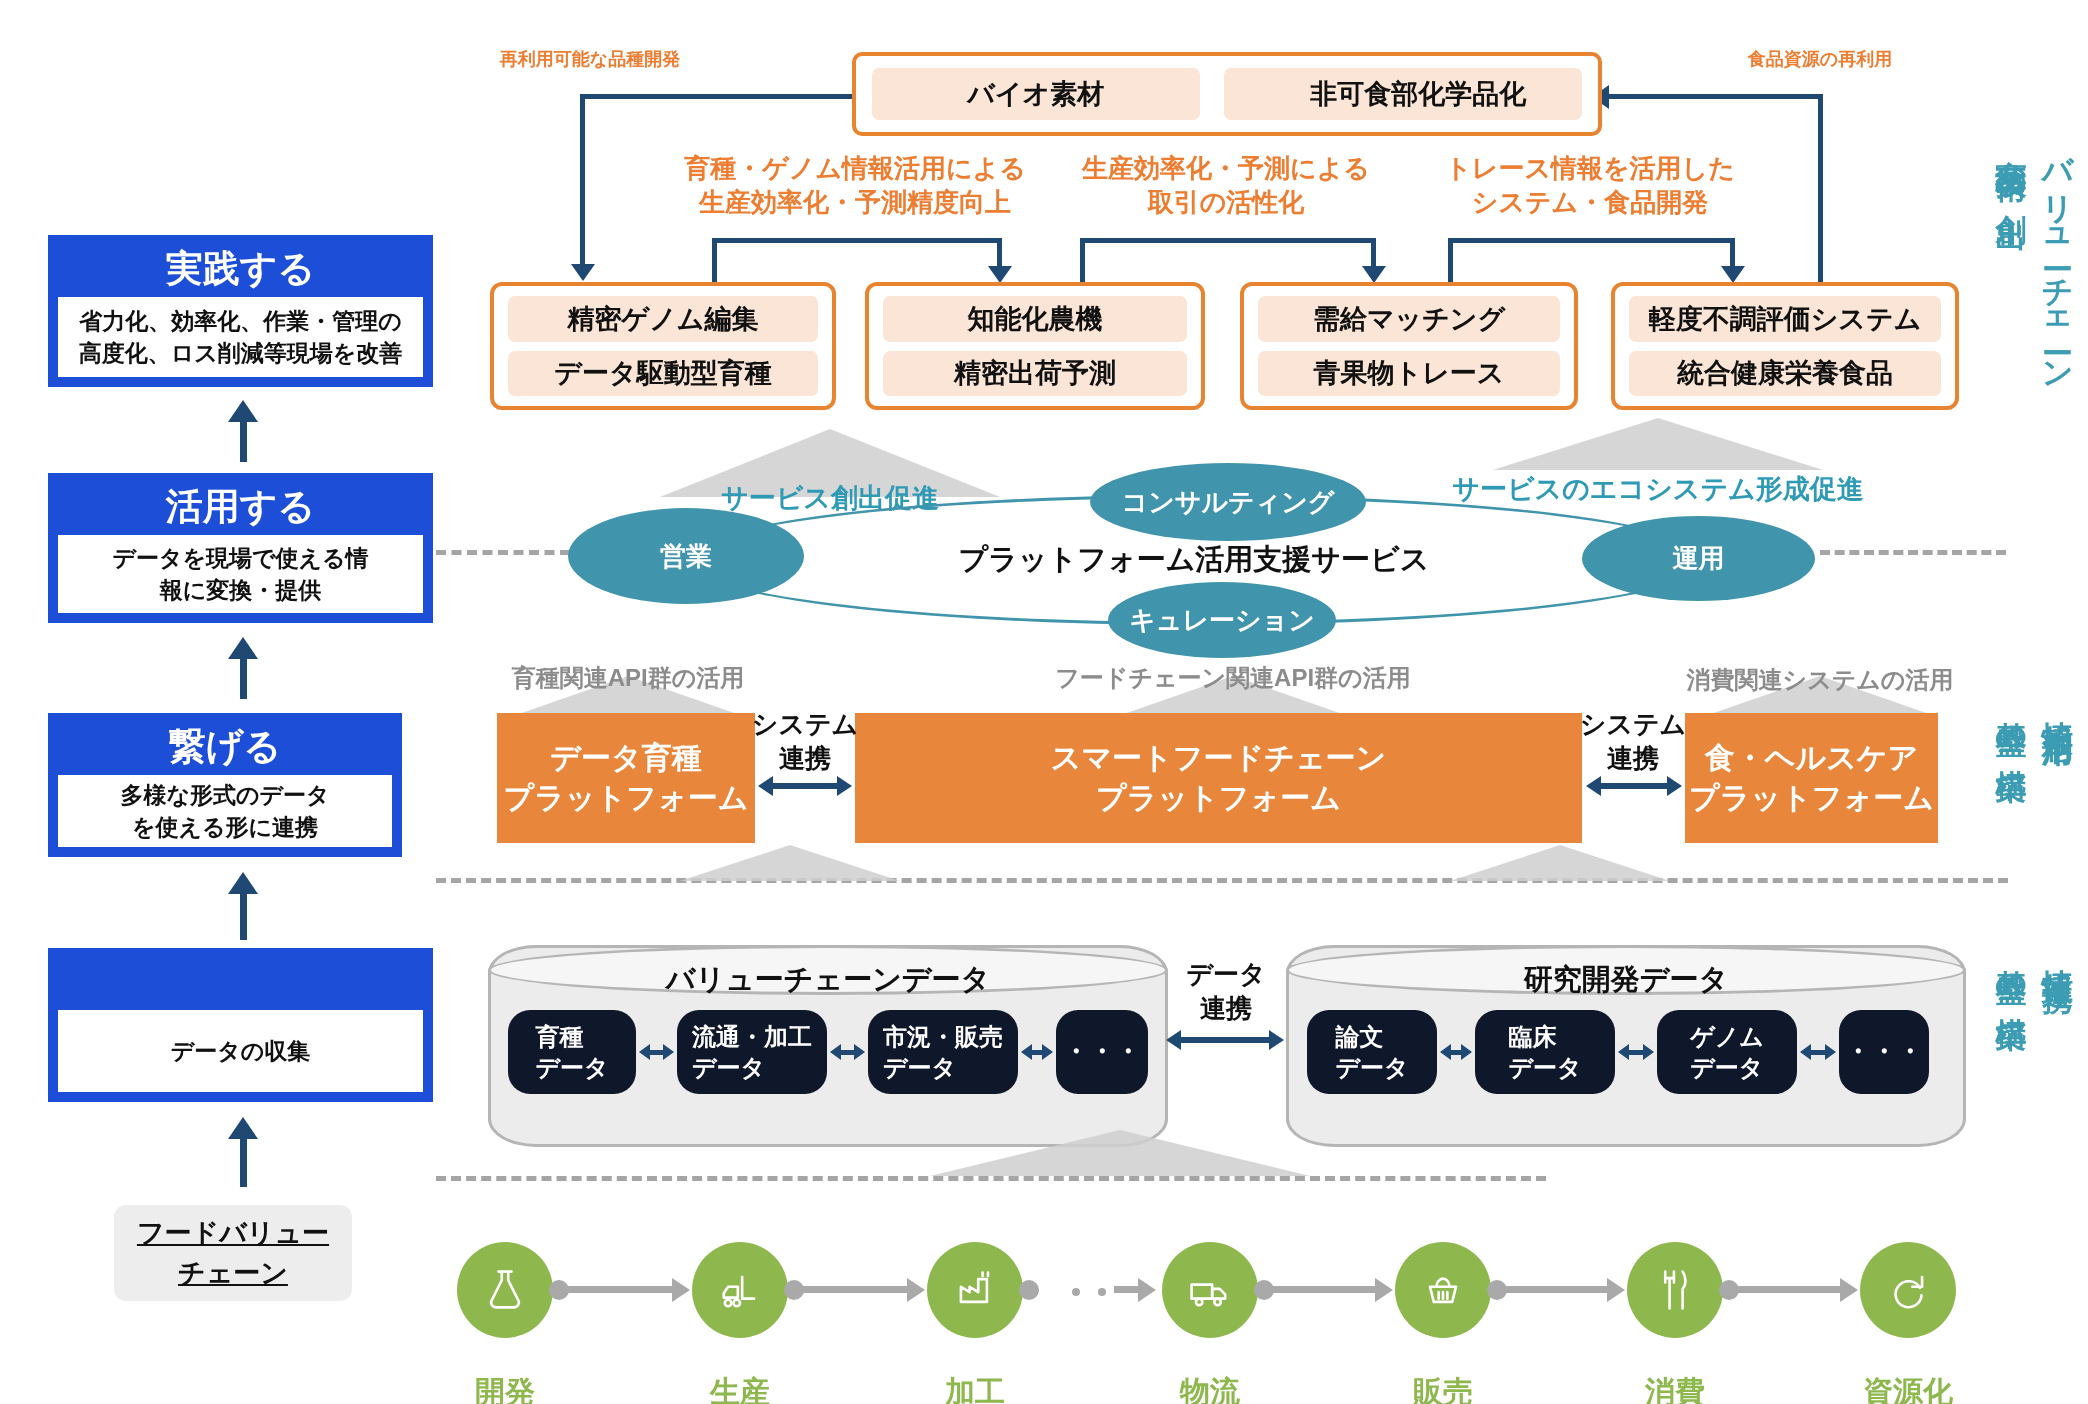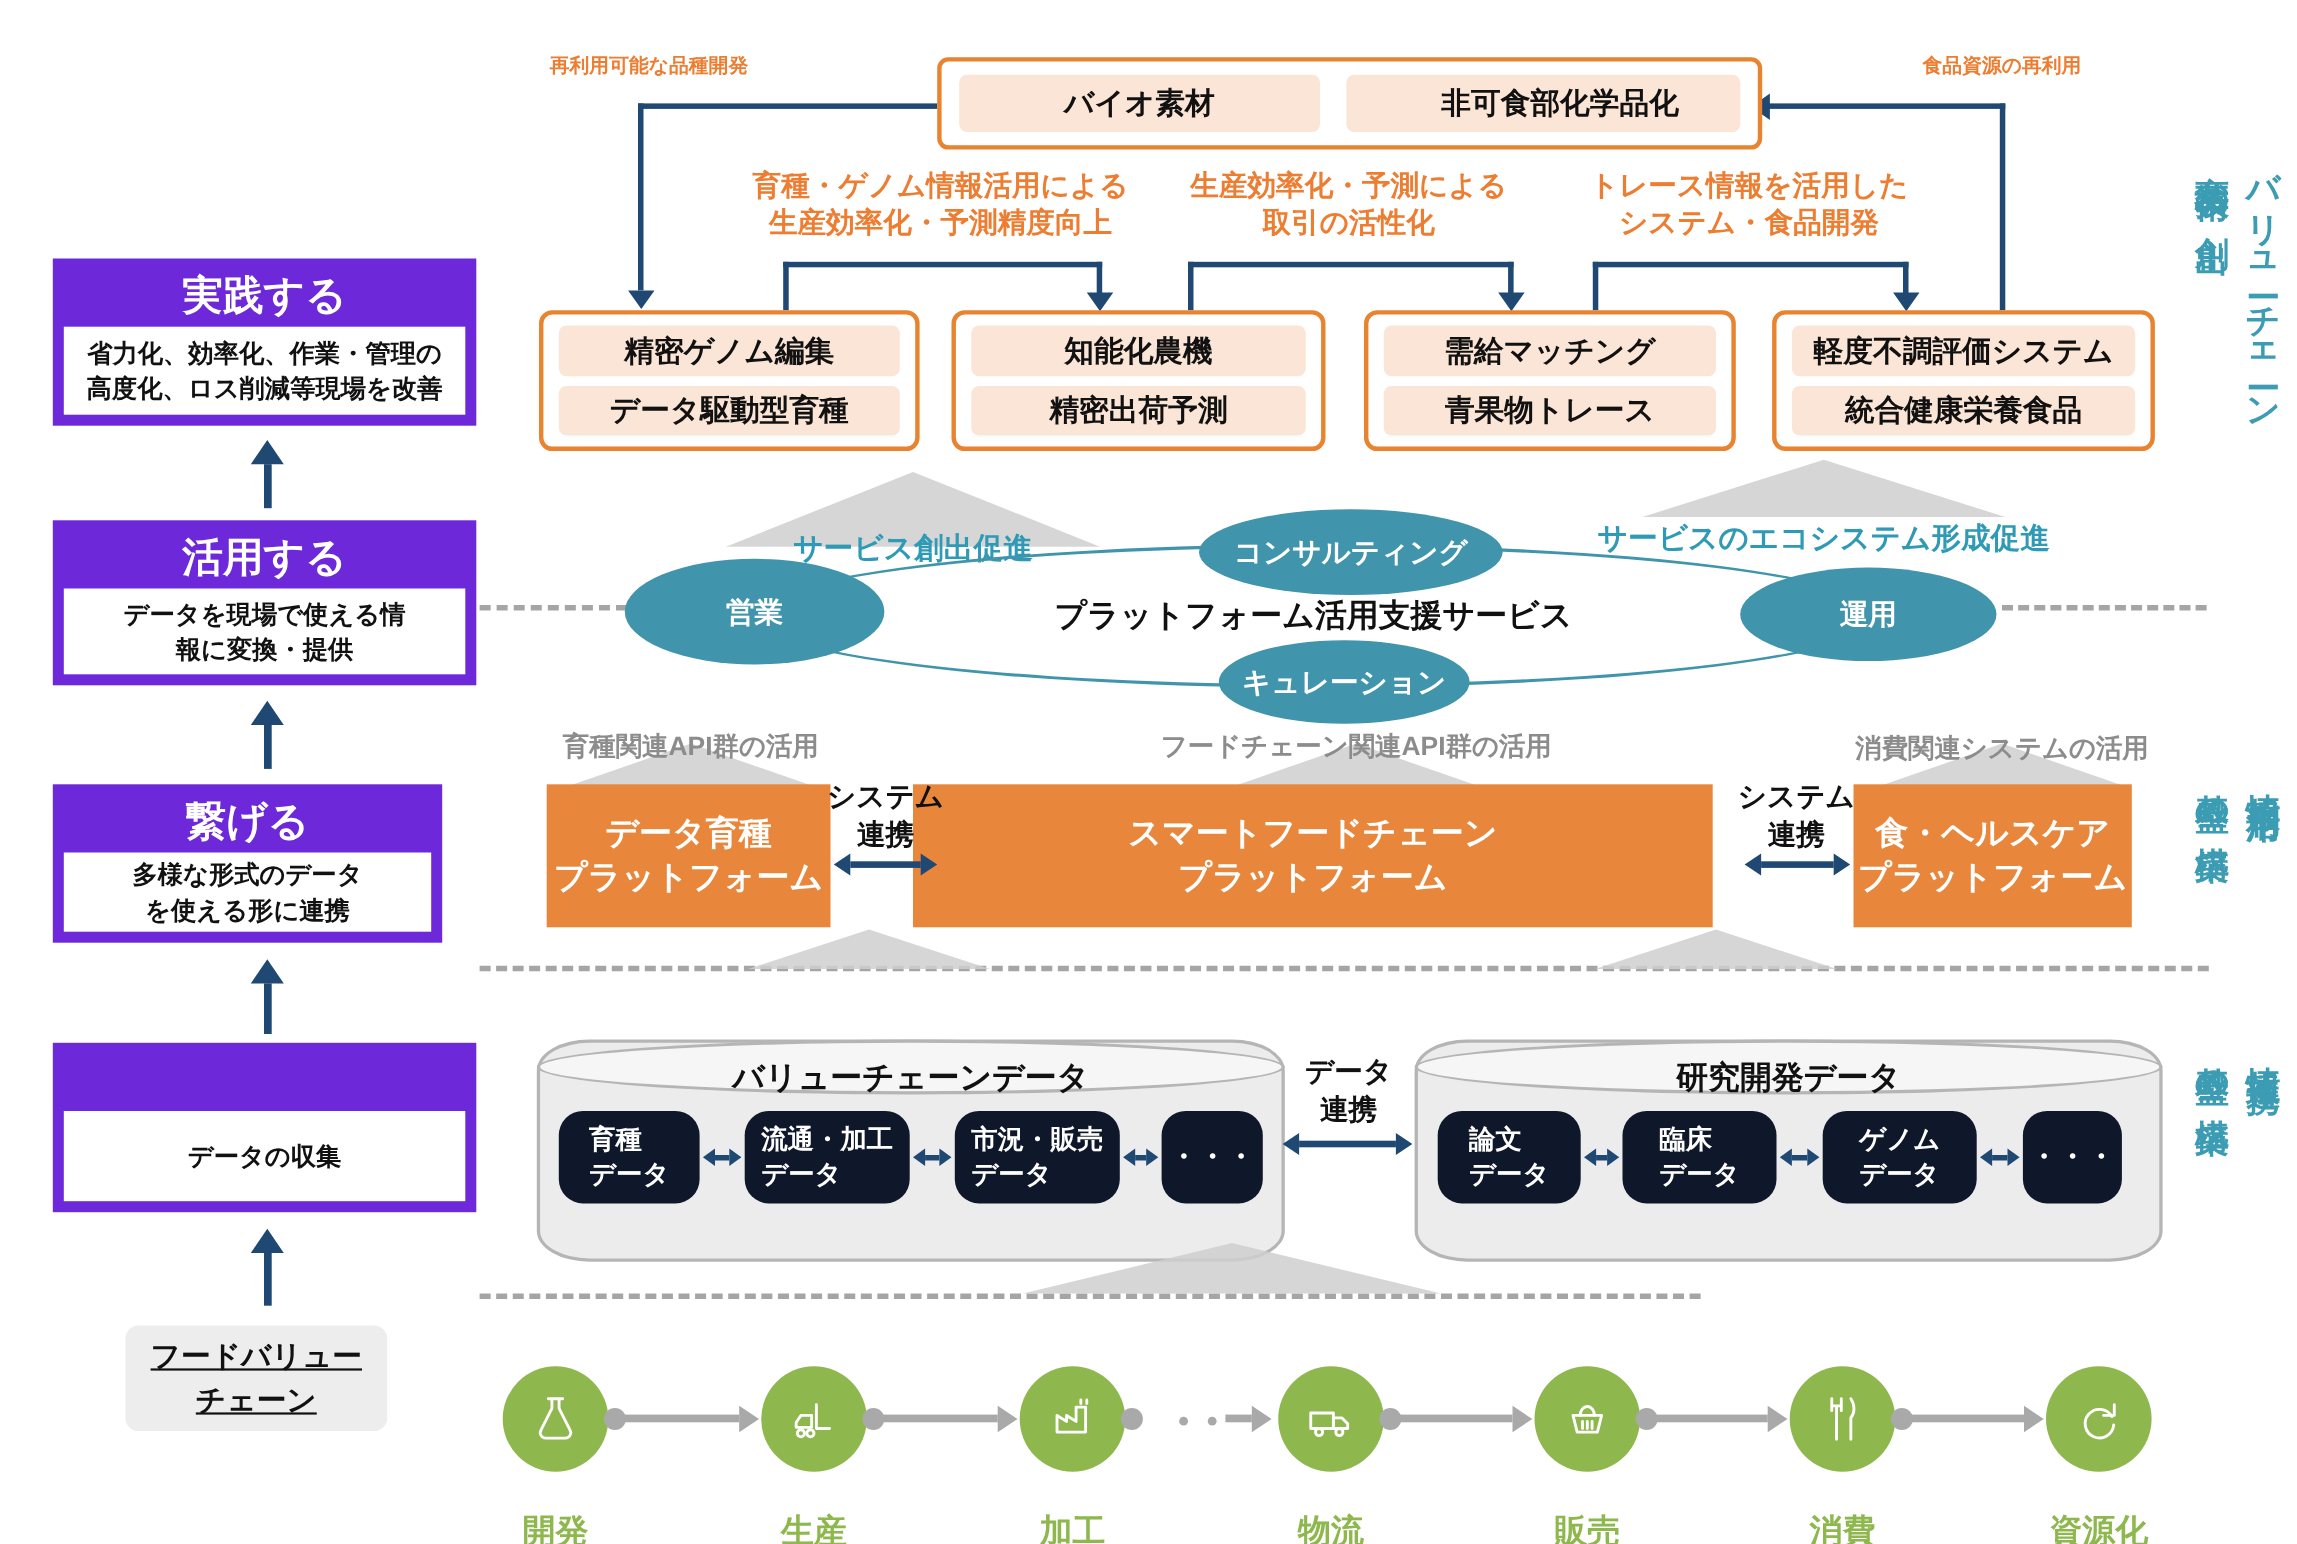--- a/index.html
+++ b/index.html
@@ -2,21 +2,21 @@
 <html><head>
 <meta charset="utf-8">
 <style>
   html,body{margin:0;padding:0;background:#fff;}
   #canvas{position:relative;width:2088px;height:1404px;background:#fff;overflow:hidden;
           font-family:"Liberation Sans",sans-serif;}
   .abs{position:absolute;}
   .pl{white-space:pre-line;}
 
   
-  .stage{background:#6d28d9;}
+  .stage{background:#1d4ed8;}
   .stage .stitle{position:absolute;left:0;right:0;top:6px;height:56px;color:#fff;
                  font-size:37px;font-weight:bold;display:flex;align-items:center;justify-content:center;}
   .stage .sbody{position:absolute;left:10px;right:10px;top:62px;bottom:10px;background:#fff;
                 color:#111;font-size:23px;font-weight:bold;line-height:1.4;
                 display:flex;align-items:center;justify-content:center;text-align:center;}
   .uparr .head{width:0;height:0;border-left:15px solid transparent;border-right:15px solid transparent;
                border-bottom:22px solid #1f4873;margin:0 auto;}
   .uparr .stem{width:7px;background:#1f4873;margin:0 auto;}
 
   
@@ -200,21 +200,21 @@
 
   <div class="gtri" style="left:513px;top:676px;border-left:115px solid transparent;border-right:115px solid transparent;border-bottom:40px solid #cfcfcf;"></div>
   <div class="gtri" style="left:1118px;top:676px;border-left:115px solid transparent;border-right:115px solid transparent;border-bottom:40px solid #cfcfcf;"></div>
   <div class="gtri" style="left:1705px;top:676px;border-left:115px solid transparent;border-right:115px solid transparent;border-bottom:40px solid #cfcfcf;"></div>
   <div class="glabel" style="left:428px;top:662px;width:400px;">育種関連API群の活用</div>
   <div class="glabel" style="left:1033px;top:662px;width:400px;">フードチェーン関連API群の活用</div>
   <div class="glabel" style="left:1620px;top:664px;width:400px;">消費関連システムの活用</div>
 
   <div class="platform pl" style="left:497px;top:713px;width:258px;height:130px;">データ育種
 プラットフォーム</div>
-  <div class="platform pl" style="left:830px;top:713px;width:727px;height:130px;">スマートフードチェーン
+  <div class="platform pl" style="left:855px;top:713px;width:727px;height:130px;">スマートフードチェーン
 プラットフォーム</div>
   <div class="platform pl" style="left:1685px;top:713px;width:253px;height:130px;">食・ヘルスケア
 プラットフォーム</div>
 
   <div class="blk pl" style="left:748px;top:708px;width:114px;font-size:26px;line-height:1.3;">システム
 連携</div>
   <div class="darr" style="left:758px;top:776px;width:94px;">
       <span class="bar"></span>
     </div>
   <div class="blk pl" style="left:1576px;top:708px;width:114px;font-size:26px;line-height:1.3;">システム

